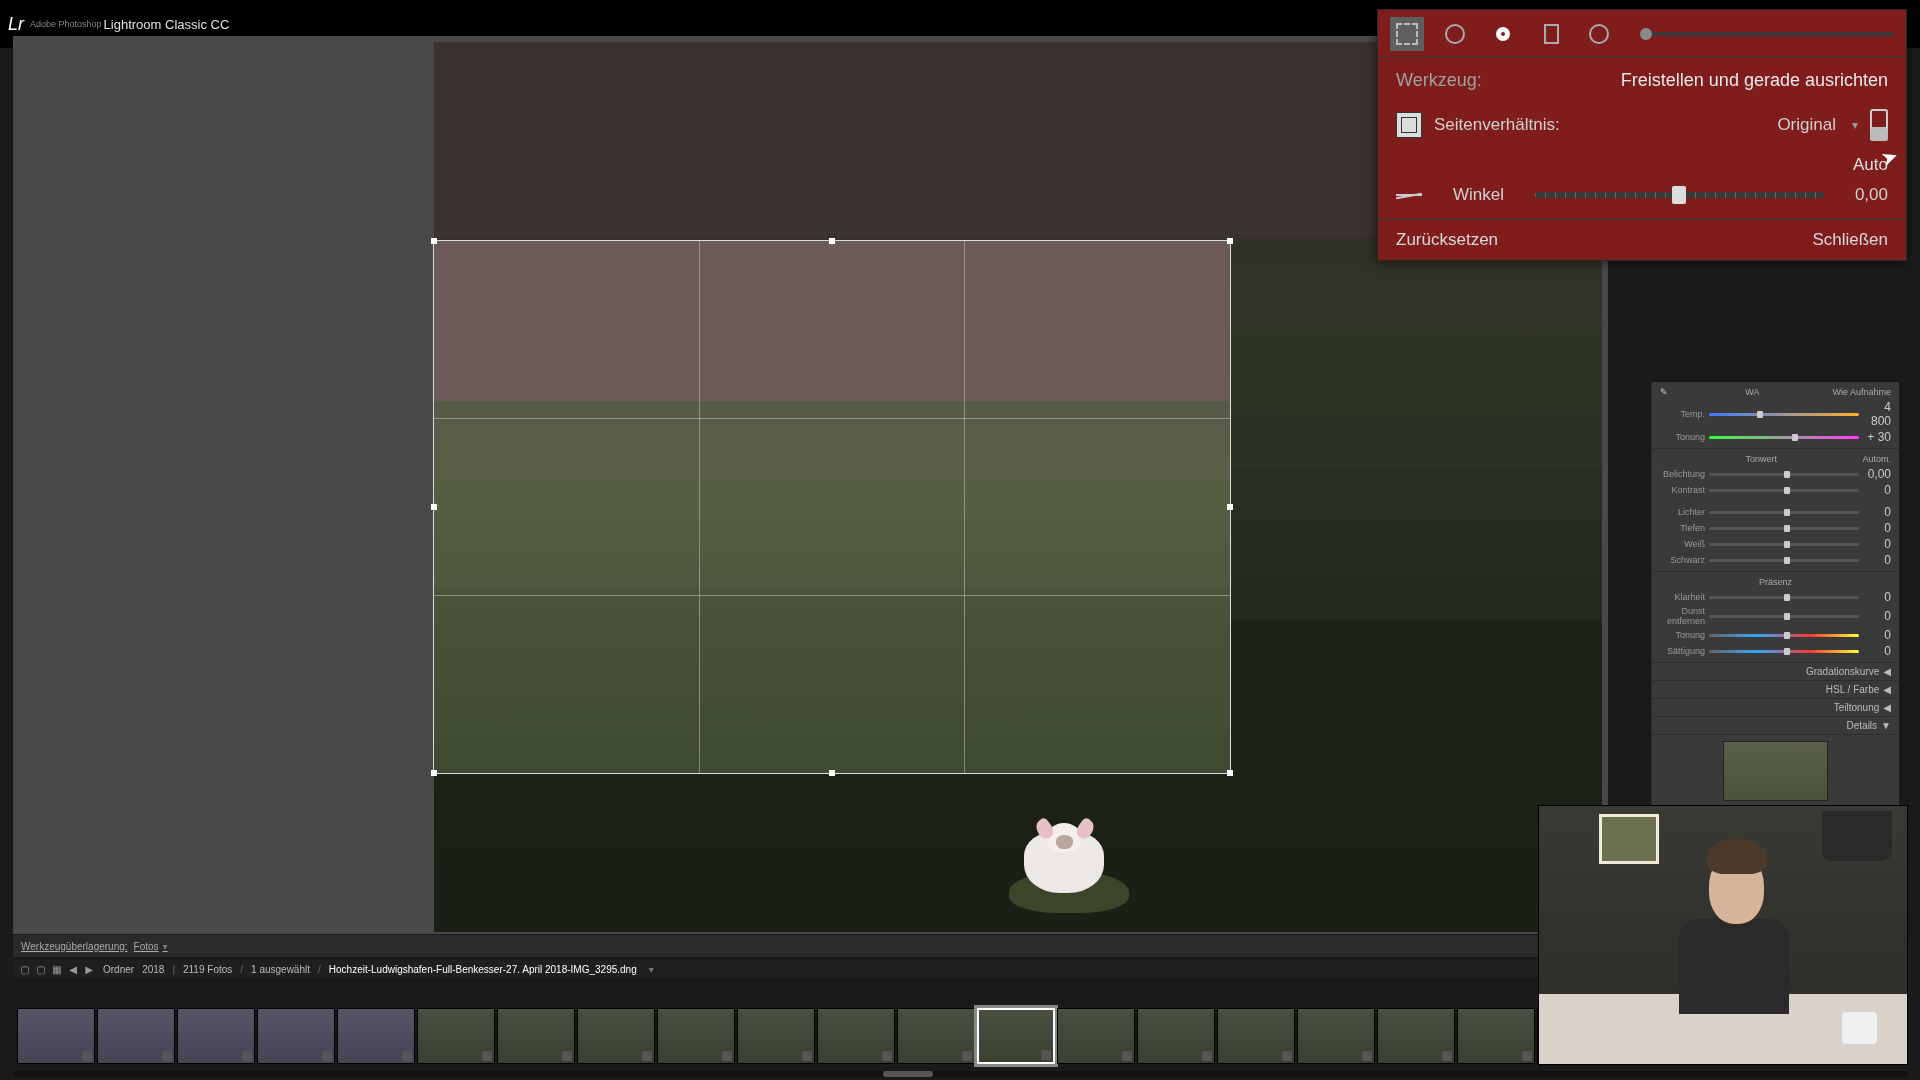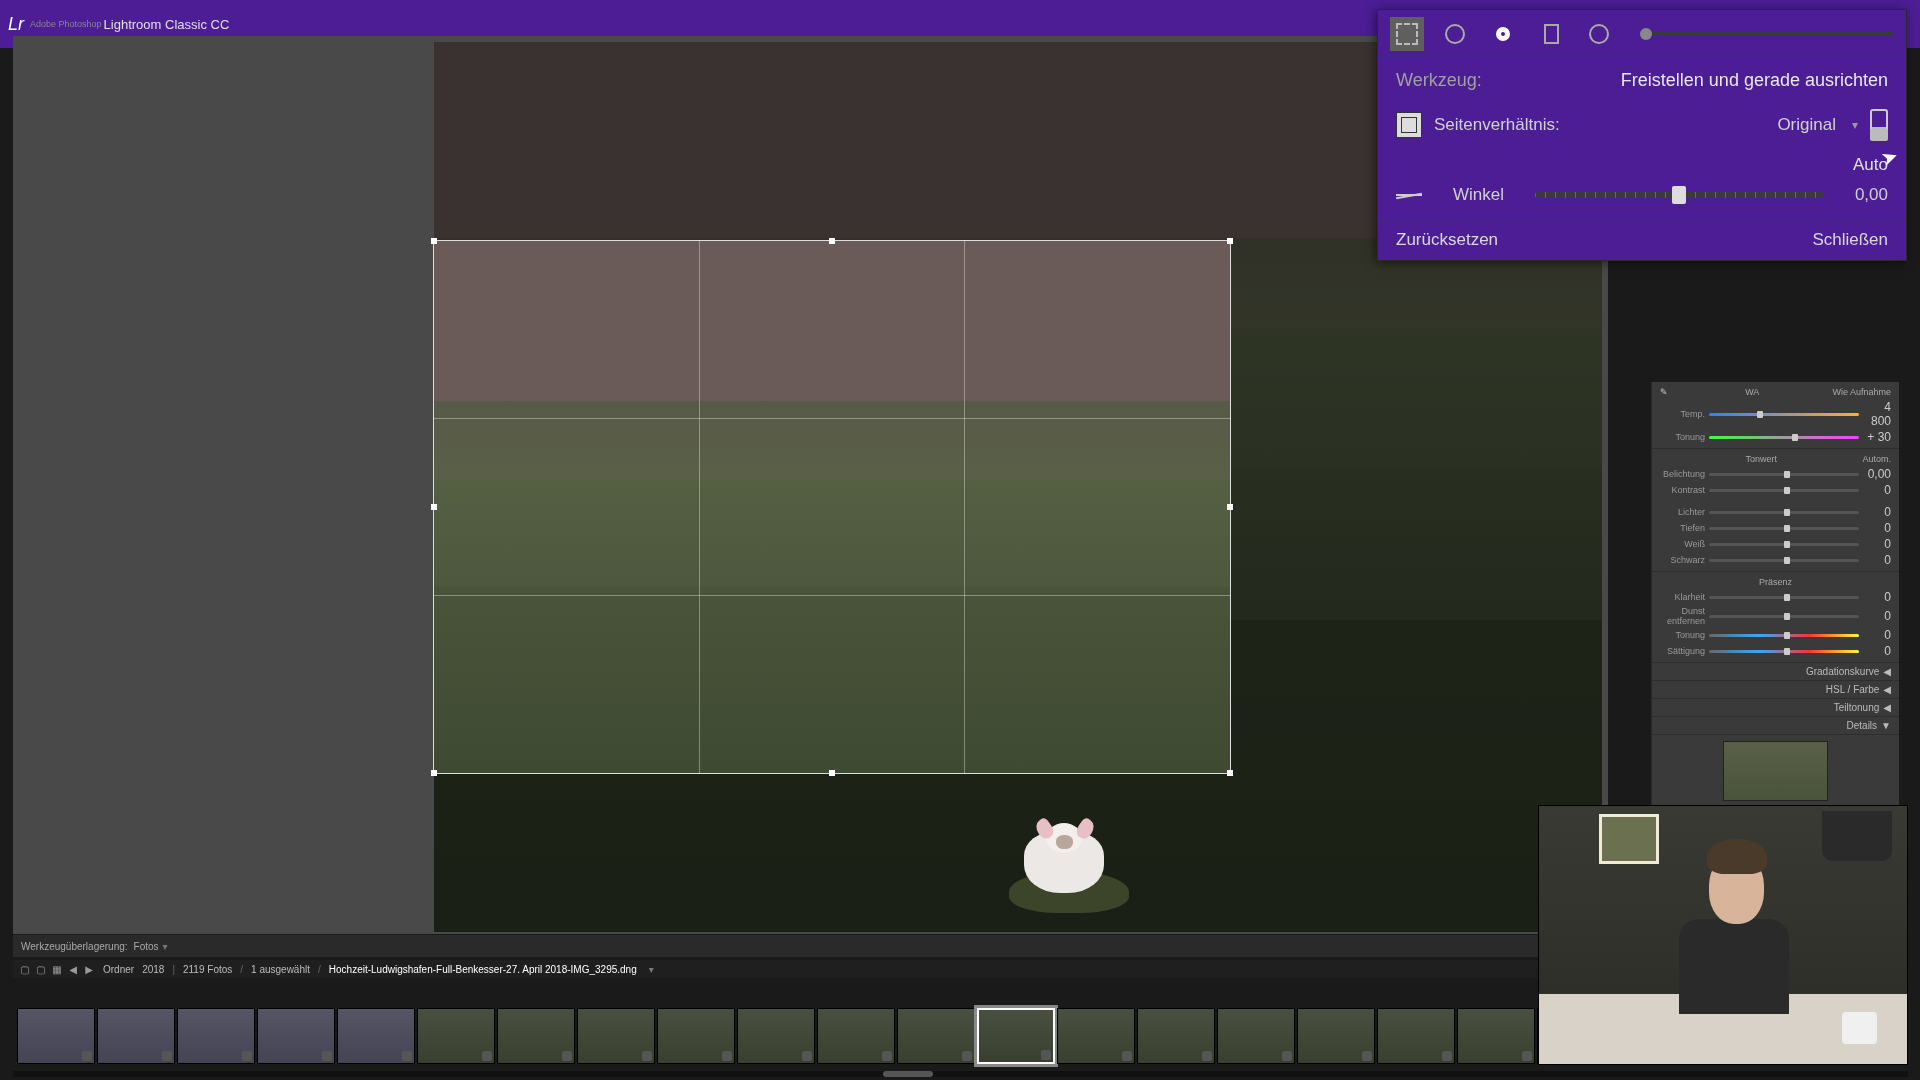--- a/index.html
+++ b/index.html
@@ -1,19 +1,19 @@
 <!DOCTYPE html>
 <html><head>
 <meta charset="utf-8">
 <style>
 * { margin: 0; padding: 0; box-sizing: border-box; font-family: 'Segoe UI', Tahoma, sans-serif; user-select: none; }
 body { width: 1920px; height: 1080px; background: #1a1a1a; overflow: hidden; position: relative; color: #ccc; }
 
 
-.titlebar { height: 48px; background: #4c1d95; display: flex; align-items: center; padding: 0 8px; font-size: 11px; color: #999; }
+.titlebar { height: 48px; background: #000000; display: flex; align-items: center; padding: 0 8px; font-size: 11px; color: #999; }
 .lr-logo { font-size: 18px; font-weight: 300; color: #fff; margin-right: 6px; font-style: italic; }
 .title-product-line { font-size: 9px; color: #888; margin-right: 2px; }
 .title-app { font-size: 13px; color: #e0e0e0; font-weight: 300; }
 
 
 .canvas-area { position: absolute; left: 13px; top: 36px; width: 1595px; height: 898px; background: #494949; }
 .photo-full { position: absolute; left: 421px; top: 6px; width: 1168px; height: 890px;
   background: linear-gradient(to bottom,
     #6a5a58 0%, #6a5a58 22%,
     #585a48 22%, #5a6048 32%,
@@ -34,21 +34,21 @@
 .grid-line-v { position: absolute; top: 0; bottom: 0; width: 1px; background: rgba(255,255,255,0.35); }
 .sheep-body { position: absolute; left: 590px; top: 590px; width: 80px; height: 62px; background: #ebe8e6; border-radius: 40% 40% 45% 45%; }
 .sheep-head { position: absolute; left: 612px; top: 582px; width: 36px; height: 30px; background: #f2efec; border-radius: 50%; }
 .sheep-face { position: absolute; left: 622px; top: 594px; width: 17px; height: 14px; background: #b8a79a; border-radius: 45%; }
 .sheep-ear-l { position: absolute; left: 603px; top: 578px; width: 15px; height: 20px; background: #e8bfc5; border-radius: 60% 30% 50% 50%; transform: rotate(-35deg);}
 .sheep-ear-r { position: absolute; left: 644px; top: 578px; width: 15px; height: 20px; background: #e8bfc5; border-radius: 30% 60% 50% 50%; transform: rotate(35deg);}
 .grass-clump { position: absolute; left: 575px; top: 630px; width: 120px; height: 42px; background: #3c442a; border-radius: 50% 50% 40% 40%; }
 .crop-handle { position: absolute; width: 6px; height: 6px; background: #fff; }
 
 
-.tool-panel { position: absolute; right: 13px; top: 9px; width: 530px; background: #4c1d95; border: 1px solid #2a2a2a; box-shadow: -2px 2px 10px rgba(0,0,0,0.5); z-index: 10; }
+.tool-panel { position: absolute; right: 13px; top: 9px; width: 530px; background: #7f1d1d; border: 1px solid #2a2a2a; box-shadow: -2px 2px 10px rgba(0,0,0,0.5); z-index: 10; }
 .tool-iconrow { height: 48px; border-bottom: 1px solid #3a3a3a; display: flex; align-items: center; padding: 0 12px; gap: 14px; }
 .tool-icon { width: 34px; height: 34px; display: flex; align-items: center; justify-content: center; cursor: pointer; }
 .tool-icon.active { background: #5f5f5f; }
 .crop-glyph { width: 22px; height: 22px; border: 2px dashed #bbb; }
 .circle-glyph { width: 20px; height: 20px; border: 2px solid #aaa; border-radius: 50%; }
 .circle-glyph.filled { border: 5px solid #fff; border-radius: 50%; width: 14px; height: 14px; }
 .rect-glyph { width: 15px; height: 20px; border: 2px solid #aaa; }
 .slider-mini { flex: 1; height: 4px; background: #3a3a3a; border-radius: 2px; position: relative; margin-left: 10px; }
 .slider-mini-thumb { position: absolute; left: 0; top: -4px; width: 12px; height: 12px; background: #888; border-radius: 50%; }
 .tool-header { padding: 12px 18px 8px; display: flex; justify-content: space-between; font-size: 18px; }
@@ -82,21 +82,21 @@
 .dev-thumb { position: absolute; top: -2px; width: 6px; height: 7px; background: #ccc; border-radius: 1px; }
 .dev-val { width: 28px; text-align: right; font-size: 12px; color: #ccc; }
 .dev-collapse { display: flex; justify-content: flex-end; align-items: center; padding: 3px 8px; gap: 4px; font-size: 10px; color: #bbb; border-bottom: 1px solid #2e2e2e;}
 .dev-preview { margin: 6px auto; width: 105px; height: 60px; background: linear-gradient(#5a6048,#4a543a); border: 1px solid #222;}
 .temp-gradient { background: linear-gradient(90deg,#3a7aff,#ffb030);}
 .tint-gradient { background: linear-gradient(90deg,#3aff3a,#ff3aff);}
 .vib-gradient  { background: linear-gradient(90deg,#666,#3af,#f33,#ff3);}
 .sat-gradient  { background: linear-gradient(90deg,#666,#3af,#f33,#ff3);}
 
 
-.toolbar-strip { position: absolute; left: 13px; top: 935px; width: 1595px; height: 22px; background: #2a2a2a; font-size: 10px; color: #aaa; display: flex; align-items: center; padding: 0 8px; }
+.toolbar-strip { position: absolute; left: 13px; top: 935px; width: 1595px; height: 22px; background: #2a2a2a; font-size: 10px; color: #aaa; display: flex; align-items: center; padding: 0 8px; text-decoration: underline; }
 
 
 .path-bar { position: absolute; left: 13px; top: 960px; width: 1895px; height: 18px; background: #1f1f1f; font-size: 10px; color: #bbb; display: flex; align-items: center; padding: 0 6px; gap: 8px; }
 .path-bar .sep { color: #666; }
 .path-icons { display: flex; gap: 4px; align-items: center; }
 .path-icons span { width: 12px; height: 12px; display:inline-flex; align-items:center; justify-content:center; font-size:10px; color:#999;}
 
 
 .filmstrip { position: absolute; left: 13px; bottom: 10px; width: 1895px; height: 68px; background: #1a1a1a; display: flex; align-items: center; gap: 2px; padding: 2px 4px; overflow: hidden; }
 .thumb { width: 78px; height: 56px; background: linear-gradient(#4a5040,#3a4030); border: 1px solid #000; position: relative; flex-shrink: 0; }

